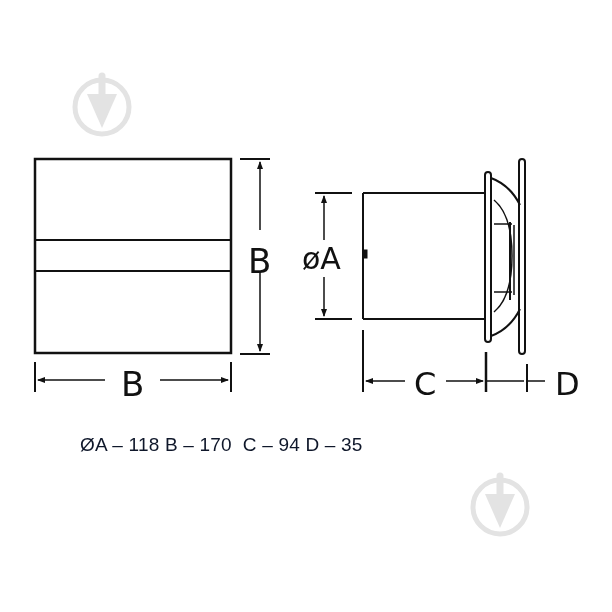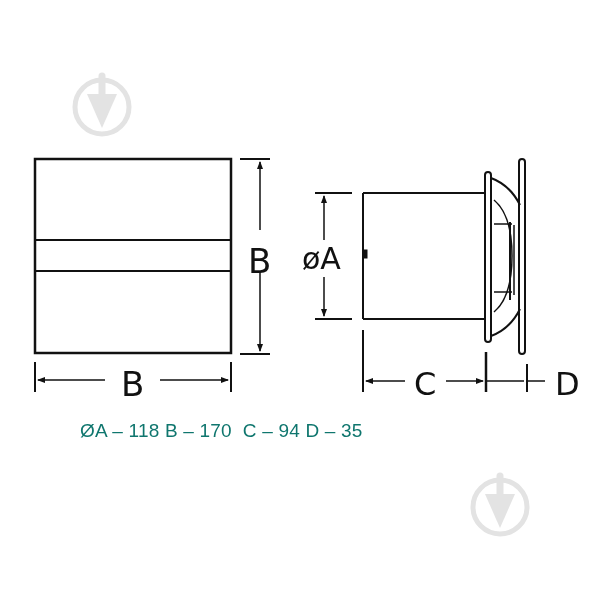--- a/index.html
+++ b/index.html
@@ -1,19 +1,19 @@
 <!DOCTYPE html>
 <html><head>
 <meta charset="utf-8">
 <style>
   html, body { margin:0; padding:0; background:#ffffff; }
   body { width:612px; height:612px; position:relative; overflow:hidden; font-family:"Liberation Sans", sans-serif; }
   #canvas { position:absolute; left:0; top:0; width:612px; height:612px; }
   .lbl { font-family:"DejaVu Sans", sans-serif; fill:#111; }
-  .caption { position:absolute; left:80px; top:420px; font-family:"Liberation Sans", sans-serif; font-size:19px; color:#0f766e; letter-spacing:0.2px; white-space:pre; }
+  .caption { position:absolute; left:80px; top:434px; font-family:"Liberation Sans", sans-serif; font-size:19px; color:#0f172a; letter-spacing:0.2px; white-space:pre; }
 </style>
 </head>
 <body>
 
 <svg id="canvas" viewBox="0 0 612 612" xmlns="http://www.w3.org/2000/svg">
   <defs>
     <marker id="arr" markerWidth="8" markerHeight="6" refX="7" refY="3" orient="auto" markerUnits="userSpaceOnUse">
       <path d="M0,0 L8,3 L0,6 z" fill="#111"></path>
     </marker>
   </defs>

